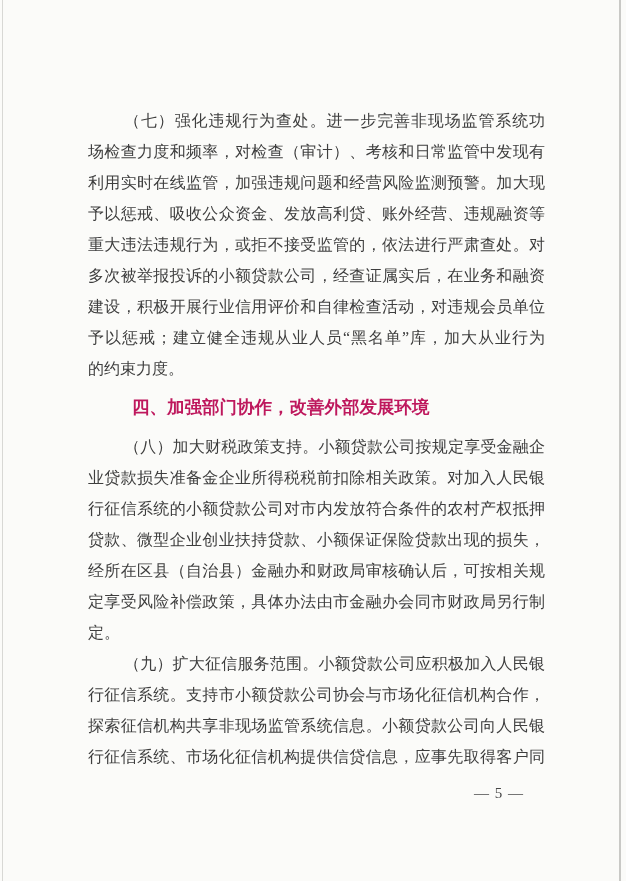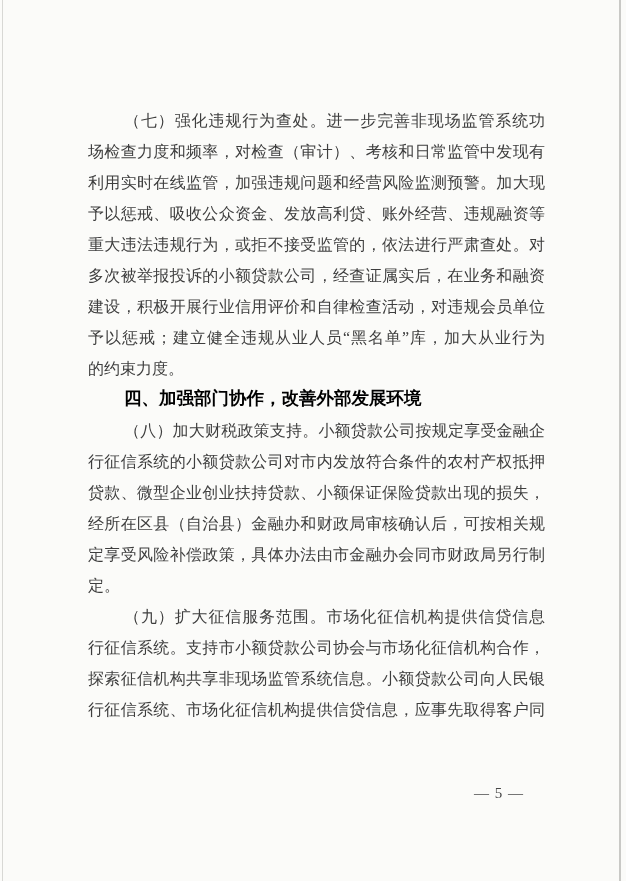--- a/index.html
+++ b/index.html
@@ -39,28 +39,28 @@
     text-align-last: justify;
   }
   
   .last {
     text-align: center;
     text-align-last: left;
   }
   .indent { text-indent: 36px; }
 
   .heading {
-    margin: 0;
+    margin: 8px;
     height: 31px;
     line-height: 31px;
     text-indent: 36px;
-    font-family: Liberation Mono, monospace;
+    font-family: Liberation Sans, sans-serif;
     font-weight: 700;
     font-size: 17.5px;
-    color: #000000;
+    color: #be185d;
     overflow: hidden;
   }
 
   .page-number {
     position: absolute;
     top: 785px;
     left: 462px;
     width: 74px;
     text-align: center;
     font-size: 15px;
@@ -83,26 +83,27 @@
     <p class="line fill">予以惩戒、吸收公众资金、发放高利贷、账外经营、违规融资等</p>
     <p class="line fill">重大违法违规行为，或拒不接受监管的，依法进行严肃查处。对</p>
     <p class="line fill">多次被举报投诉的小额贷款公司，经查证属实后，在业务和融资</p>
     <p class="line fill">建设，积极开展行业信用评价和自律检查活动，对违规会员单位</p>
     <p class="line fill">予以惩戒；建立健全违规从业人员“黑名单”库，加大从业行为</p>
     <p class="line last">的约束力度。</p>
 
     <h2 class="heading">四、加强部门协作，改善外部发展环境</h2>
 
     <p class="line fill indent">（八）加大财税政策支持。小额贷款公司按规定享受金融企</p>
+    <p class="line fill">业贷款损失准备金企业所得税税前扣除相关政策。对加入人民银</p>
     <p class="line fill">行征信系统的小额贷款公司对市内发放符合条件的农村产权抵押</p>
     <p class="line fill">贷款、微型企业创业扶持贷款、小额保证保险贷款出现的损失，</p>
     <p class="line fill">经所在区县（自治县）金融办和财政局审核确认后，可按相关规</p>
     <p class="line fill">定享受风险补偿政策，具体办法由市金融办会同市财政局另行制</p>
     <p class="line last">定。</p>
 
-    <p class="line fill indent">（九）扩大征信服务范围。市场化征信机构提供信贷信息</p>
+    <p class="line fill indent">（九）扩大征信服务范围。小额贷款公司应积极加入人民银</p>
     <p class="line fill">行征信系统。支持市小额贷款公司协会与市场化征信机构合作，</p>
     <p class="line fill">探索征信机构共享非现场监管系统信息。小额贷款公司向人民银</p>
     <p class="line fill">行征信系统、市场化征信机构提供信贷信息，应事先取得客户同</p>
   </main>
 
   <div class="page-number">— 5 —</div>
 </div>
 
 </body></html>

